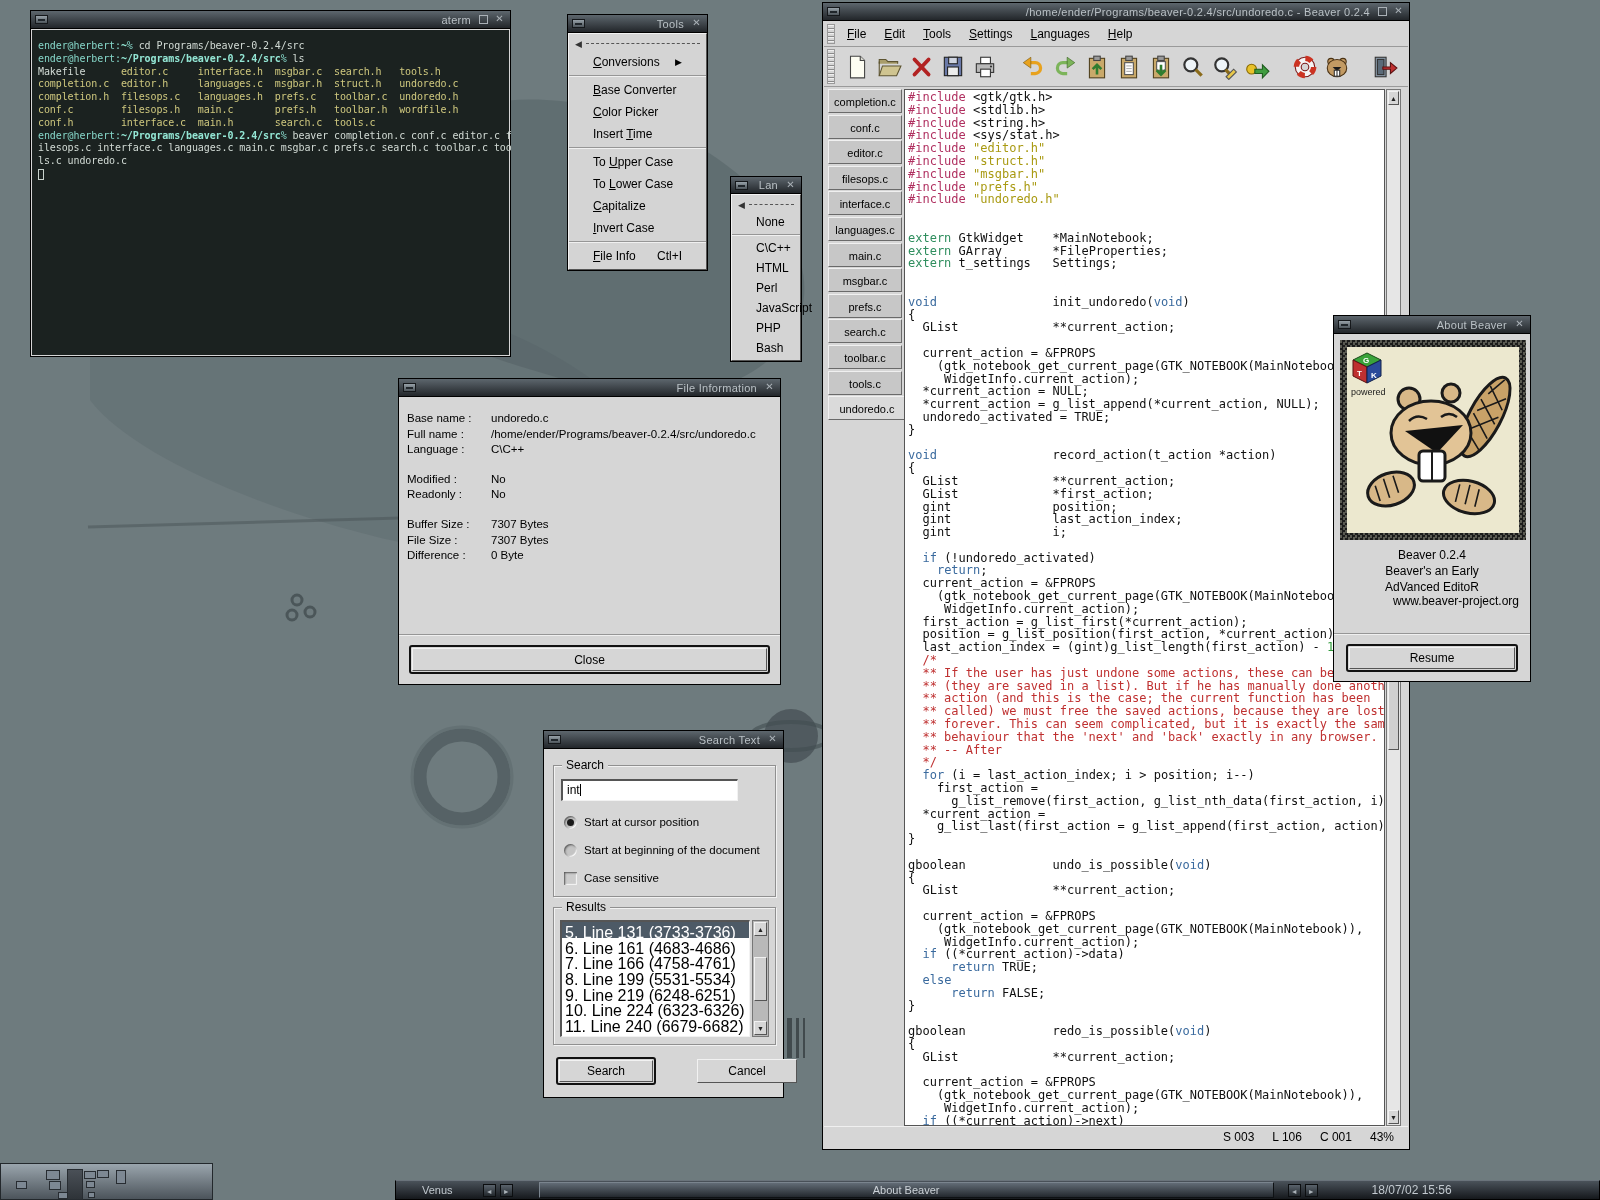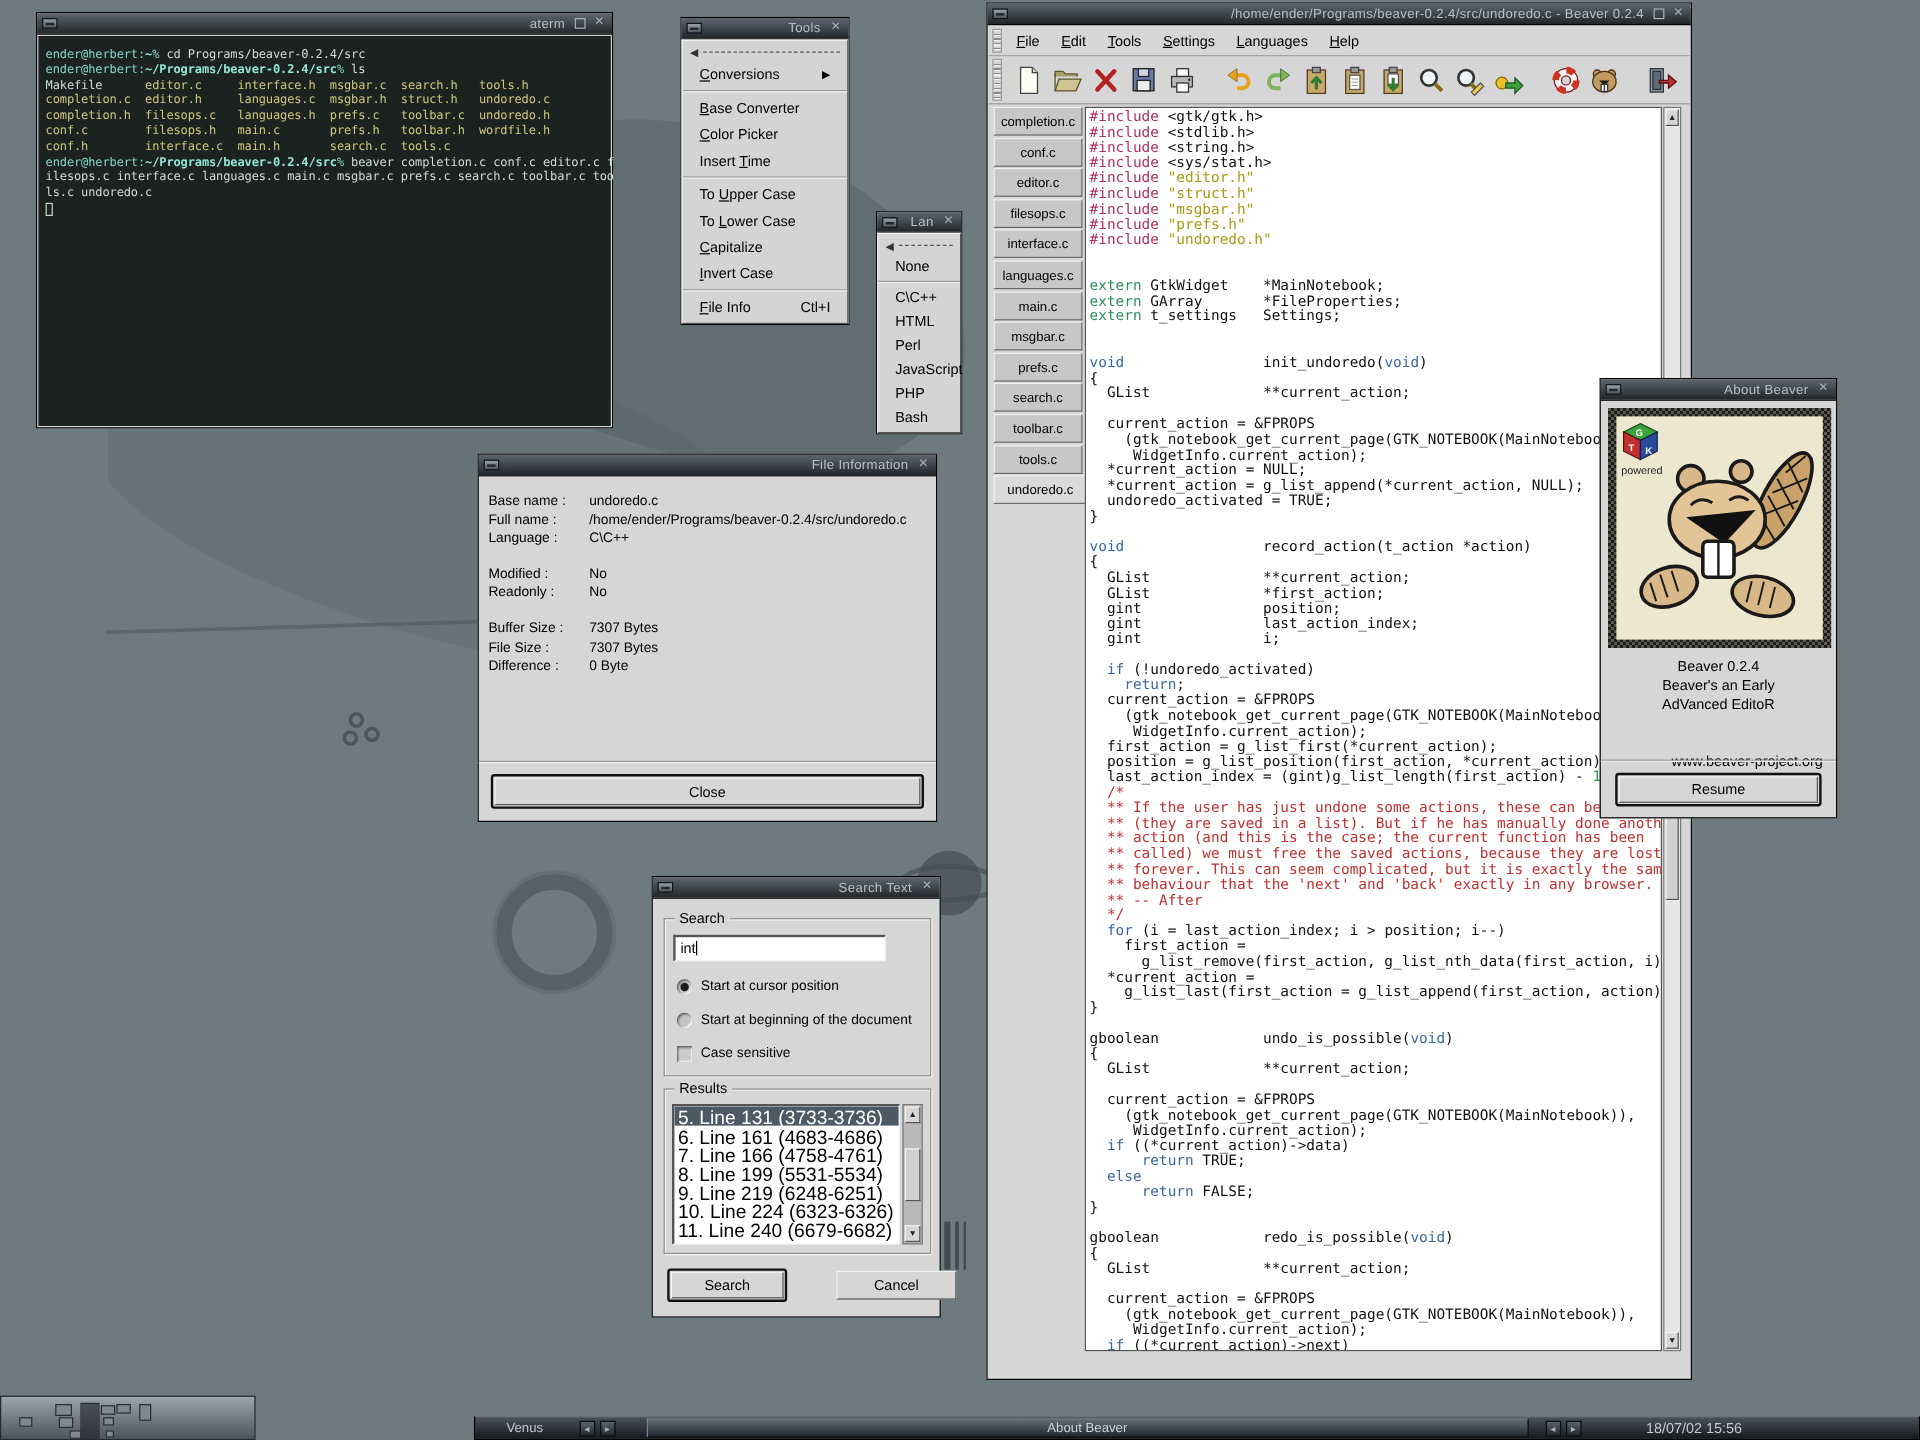--- a/index.html
+++ b/index.html
@@ -25,21 +25,21 @@
   .s-pb { color:#93e6d4; font-weight:bold; }
   .s-w  { color:#d2dbd5; }
   .s-y  { color:#cfc87e; }
   .tcursor { display:inline-block; width:6px; height:11px; border:1px solid #c8d2cc; margin-top:1px; }
 
   
   .menu-body { background:#d4d4d4; border-top:1px solid #f2f2f2; border-left:1px solid #f2f2f2;
                border-right:1px solid #555; border-bottom:1px solid #555; padding:2px 0; }
   .tear { display:flex; align-items:center; height:15px; padding:0 6px; color:#333; font-size:9px; }
   .tear .dash { flex:1; border-top:1px dashed #555; margin-left:4px; }
-  .mi { height:22px; line-height:22px; padding:0 14px; font-size:12px; color:#000; display:flex; white-space:nowrap;align-items:center; }
+  .mi { height:22px; line-height:22px; padding:0 24px; font-size:12px; color:#000; display:flex; white-space:nowrap;align-items:center; }
   .mi .grow { flex:1; }
   .mi .accel { color:#000; }
   .mi .subarrow { font-size:9px; line-height:22px; }
   .msep { height:2px; border-top:1px solid #969696; border-bottom:1px solid #f0f0f0; margin:2px 0; }
   .s-u { text-decoration:underline; }
 
   
   .frame { position:absolute; border:1px solid #909090; box-shadow:inset 1px 1px 0 #f2f2f2, 1px 1px 0 #f2f2f2; }
   .frame > .ftitle { position:absolute; top:-8px; left:8px; background:#d6d6d6; padding:0 4px; font-size:12px; }
   .btn { background:#d6d6d6; text-align:center; font-size:12px; color:#000;
@@ -477,20 +477,26 @@
         <div class="cl"><span>  </span><span class="s-k">if</span><span> ((*current_action)-&gt;next)</span></div>
       </div>
   </div>
 
   <div class="vscroll" style="left:563px;top:86px;width:15px;height:1037px;background:#e6e6e6;">
     <div class="sbtn" style="top:1px;">▲</div>
     <div class="sthumb" style="top:330px;height:330px;"></div>
     <div class="sbtn" style="bottom:1px;">▼</div>
   </div>
 
+  <div class="statusbar">
+    <span>S 003</span>
+    <span>L 106</span>
+    <span>C 001</span>
+    <span>43%</span>
+  </div>
 </div>
 
 <div class="win" style="left:398px;top:378px;width:383px;height:307px;">
   <div class="tbar">
     <span class="mini"></span>
     <span class="title">File Information</span>
     <span class="wbtn">✕</span>
   </div>
   <div style="position:absolute;left:8px;top:32px;right:8px;">
     <div>
@@ -631,21 +637,21 @@
           <text x="4" y="23" font-size="8" fill="#fff" font-weight="bold">T</text>
           <text x="18" y="25" font-size="8" fill="#fff" font-weight="bold">K</text>
         </g>
       </svg>
       <span style="position:absolute;left:4px;top:40px;font-size:9px;color:#1a1a1a;">powered</span>
     </div>
   </div>
   <div class="atext" style="top:232px;">Beaver 0.2.4</div>
   <div class="atext" style="top:248px;">Beaver's an Early</div>
   <div class="atext" style="top:264px;">AdVanced EditoR</div>
-  <div class="atext" style="top:311px;margin-left:48px;">www.beaver-project.org</div>
+  <div class="atext" style="top:278px;margin-left:48px;">www.beaver-project.org</div>
   <div class="hsep" style="bottom:46px;"></div>
   <div class="btn-default" style="left:12px;right:12px;bottom:9px;height:28px;">
     <div class="face">Resume</div>
   </div>
 </div>
 
 <div id="pager">
   <div class="pwin" style="left:15px;top:17px;width:11px;height:8px;"></div>
   <div class="pwin" style="left:45px;top:6px;width:14px;height:10px;"></div>
   <div class="pwin" style="left:48px;top:17px;width:12px;height:9px;"></div>

